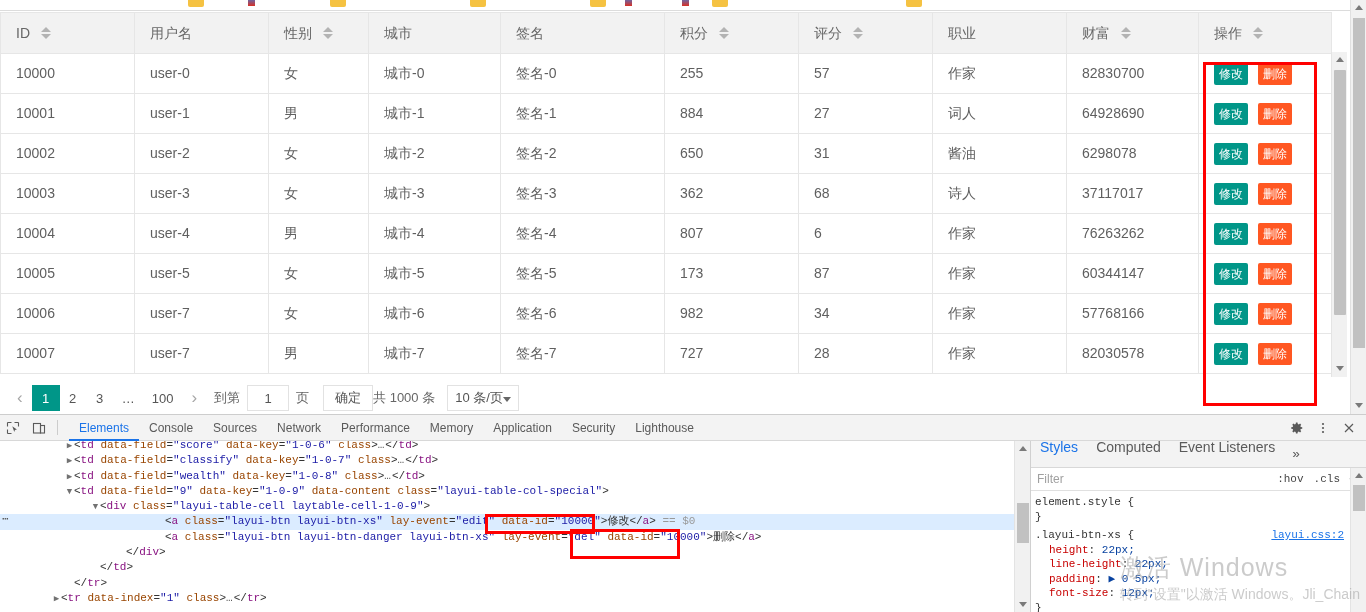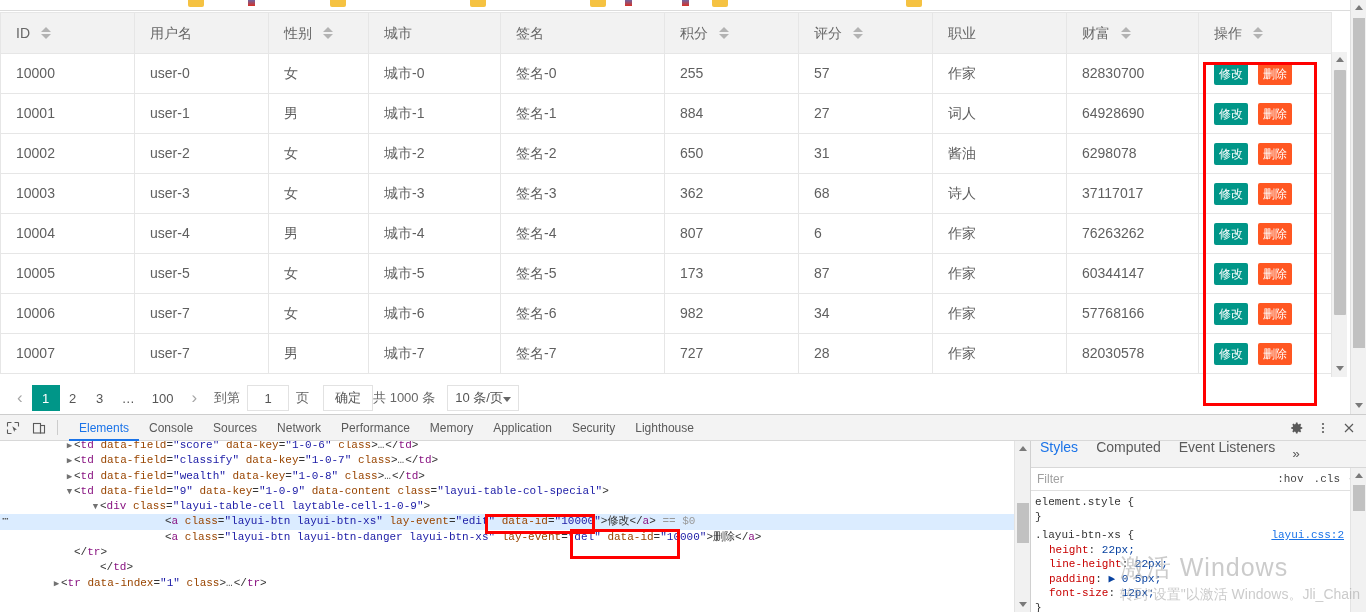--- a/index.html
+++ b/index.html
@@ -530,22 +530,23 @@
 
     <div class="dom-pane">
       <div class="dom-lines" id="dom-lines">
           <div class="dom-line"><span style="display:inline-block;width:65px"></span><span class="tw">▶</span><span class="punc">&lt;</span><span class="tag">td</span> <span class="attr">data-field</span><span class="punc">=</span><span class="val">"score"</span> <span class="attr">data-key</span><span class="punc">=</span><span class="val">"1-0-6"</span> <span class="attr">class</span><span class="punc">&gt;</span><span class="dots">…</span><span class="punc">&lt;/</span><span class="tag">td</span><span class="punc">&gt;</span></div>
           <div class="dom-line"><span style="display:inline-block;width:65px"></span><span class="tw">▶</span><span class="punc">&lt;</span><span class="tag">td</span> <span class="attr">data-field</span><span class="punc">=</span><span class="val">"classify"</span> <span class="attr">data-key</span><span class="punc">=</span><span class="val">"1-0-7"</span> <span class="attr">class</span><span class="punc">&gt;</span><span class="dots">…</span><span class="punc">&lt;/</span><span class="tag">td</span><span class="punc">&gt;</span></div>
           <div class="dom-line"><span style="display:inline-block;width:65px"></span><span class="tw">▶</span><span class="punc">&lt;</span><span class="tag">td</span> <span class="attr">data-field</span><span class="punc">=</span><span class="val">"wealth"</span> <span class="attr">data-key</span><span class="punc">=</span><span class="val">"1-0-8"</span> <span class="attr">class</span><span class="punc">&gt;</span><span class="dots">…</span><span class="punc">&lt;/</span><span class="tag">td</span><span class="punc">&gt;</span></div>
           <div class="dom-line"><span style="display:inline-block;width:65px"></span><span class="tw">▼</span><span class="punc">&lt;</span><span class="tag">td</span> <span class="attr">data-field</span><span class="punc">=</span><span class="val">"9"</span> <span class="attr">data-key</span><span class="punc">=</span><span class="val">"1-0-9"</span> <span class="attr">data-content</span> <span class="attr">class</span><span class="punc">=</span><span class="val">"layui-table-col-special"</span><span class="punc">&gt;</span></div>
           <div class="dom-line"><span style="display:inline-block;width:91px"></span><span class="tw">▼</span><span class="punc">&lt;</span><span class="tag">div</span> <span class="attr">class</span><span class="punc">=</span><span class="val">"layui-table-cell laytable-cell-1-0-9"</span><span class="punc">&gt;</span></div>
           <div class="dom-line sel"><span class="dots" style="position:absolute;left:2px;top:-2px">⋯</span><span style="display:inline-block;width:156px"></span><span class="tw"></span><span class="punc">&lt;</span><span class="tag">a</span> <span class="attr">class</span><span class="punc">=</span><span class="val">"layui-btn layui-btn-xs"</span> <span class="attr">lay-event</span><span class="punc">=</span><span class="val">"edit"</span> <span class="attr">data-id</span><span class="punc">=</span><span class="val">"10000"</span><span class="punc">&gt;</span><span class="txt">修改</span><span class="punc">&lt;/</span><span class="tag">a</span><span class="punc">&gt;</span> <span class="cmt">== $0</span></div>
           <div class="dom-line"><span style="display:inline-block;width:156px"></span><span class="tw"></span><span class="punc">&lt;</span><span class="tag">a</span> <span class="attr">class</span><span class="punc">=</span><span class="val">"layui-btn layui-btn-danger layui-btn-xs"</span> <span class="attr">lay-event</span><span class="punc">=</span><span class="val">"del"</span> <span class="attr">data-id</span><span class="punc">=</span><span class="val">"10000"</span><span class="punc">&gt;</span><span class="txt">删除</span><span class="punc">&lt;/</span><span class="tag">a</span><span class="punc">&gt;</span></div>
+          <div class="dom-line"><span style="display:inline-block;width:117px"></span><span class="tw"></span><span class="punc">&lt;/</span><span class="tag">div</span><span class="punc">&gt;</span></div>
+          <div class="dom-line"><span style="display:inline-block;width:91px"></span><span class="tw"></span><span class="punc">&lt;/</span><span class="tag">td</span><span class="punc">&gt;</span></div>
           <div class="dom-line"><span style="display:inline-block;width:65px"></span><span class="tw"></span><span class="punc">&lt;/</span><span class="tag">tr</span><span class="punc">&gt;</span></div>
-          <div class="dom-line"><span style="display:inline-block;width:91px"></span><span class="tw"></span><span class="punc">&lt;/</span><span class="tag">td</span><span class="punc">&gt;</span></div>
           <div class="dom-line"><span style="display:inline-block;width:52px"></span><span class="tw">▶</span><span class="punc">&lt;</span><span class="tag">tr</span> <span class="attr">data-index</span><span class="punc">=</span><span class="val">"1"</span> <span class="attr">class</span><span class="punc">&gt;</span><span class="dots">…</span><span class="punc">&lt;/</span><span class="tag">tr</span><span class="punc">&gt;</span></div>
         </div>
       <div class="redbox" style="left:485px; top:73px; width:110px; height:20px;"></div>
       <div class="redbox" style="left:570px; top:88px; width:110px; height:30px;"></div>
       <div class="dom-scroll">
         <div class="arrow top">
             <div class="tri up"></div>
           </div>
         <div class="thumb"></div>
         <div class="arrow bot">

